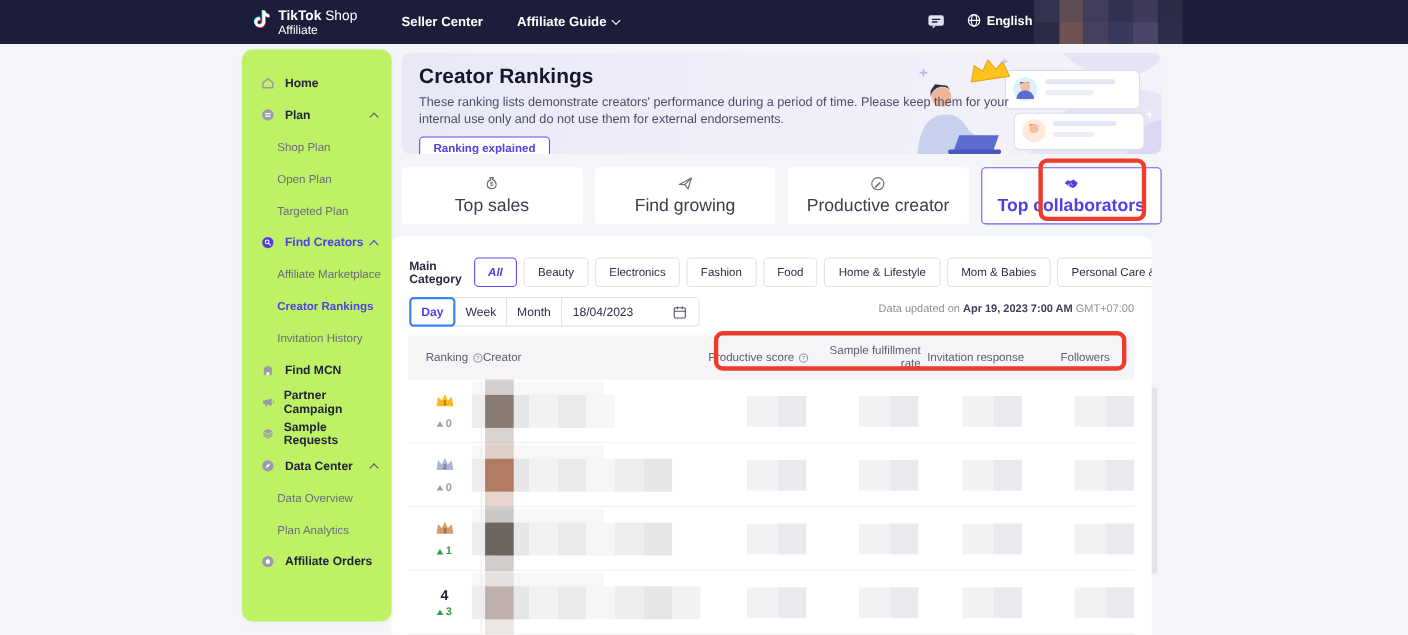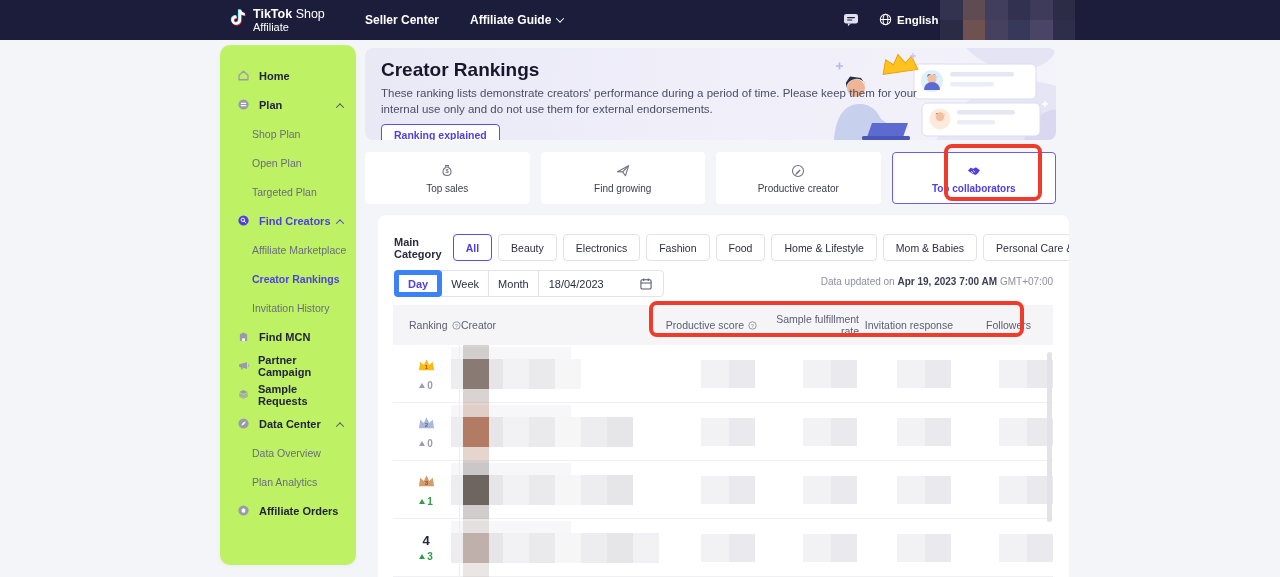--- a/index.html
+++ b/index.html
@@ -47,36 +47,36 @@
   .banner h1 { margin:11px 0 0 16px; font-size:19px; color:#17172b; font-weight:700; }
   .banner p { margin:4px 0 0 16px; font-size:11.5px; line-height:16px; color:#4c4c66; width:560px; position:relative; z-index:2; }
   .banner .btn-outline { margin:7px 0 0 16px; background:#fff; border:1px solid #5a4cf0; color:#4e3fe4;
     font-size:10.5px; font-weight:700; padding:4px 12px; border-radius:4px; cursor:pointer; font-family:inherit; position:relative; z-index:2; }
   .illus { position:absolute; right:0; top:0; width:230px; height:92px; }
 
   
   .cards-row { position:absolute; left:365px; top:112px; width:691px; height:52px; display:flex; gap:11px; }
   .rank-card { flex:1; background:#fff; border-radius:4px; display:flex; flex-direction:column; align-items:center; justify-content:center; gap:4px; cursor:pointer; border:1px solid transparent; }
   .rank-card .cicon { color:#70707f; display:flex; }
-  .rank-card .clabel { font-size:10px; color:#3c3c4e; }
+  .rank-card .clabel { font-size:16px; color:#3c3c4e; }
   .rank-card.active { border-color:#6a5df0; }
   .rank-card.active .cicon { color:#4e3fe4; }
   .rank-card.active .clabel { color:#4e3fe4; font-weight:700; }
 
   
-  .panel { position:absolute; left:378px; top:175px; width:691px; height:362px; background:#fff; border-radius:8px 8px 0 0; overflow:hidden; }
+  .panel { position:absolute; left:356px; top:175px; width:691px; height:362px; background:#fff; border-radius:8px 8px 0 0; overflow:hidden; }
   .filters { position:absolute; left:16px; top:19px; display:flex; align-items:center; gap:6px; }
   .filters .flabel { font-size:11px; font-weight:700; color:#2a2a40; margin-right:5px; }
   .chip { height:27px; padding:0 12px; border:1px solid #e2e2e9; border-radius:4px; font-size:10.5px; color:#2e2e44; display:flex; align-items:center; background:#fff; cursor:pointer; white-space:nowrap; }
-  .chip.active { border-color:#5a4cf0; color:#4e3fe4; font-weight:700; }
+  .chip.active { border-color:#5a4cf0; color:#4e3fe4; font-weight:700;font-style:italic; }
 
   .period { position:absolute; left:16px; top:55px; height:27px; display:flex; }
   .seg { border:1px solid #e2e2e9; margin-left:-1px; padding:0 9px; font-size:11px; color:#2e2e44; display:flex; align-items:center; background:#fff; cursor:pointer; }
   .seg:first-child { border-radius:4px 0 0 4px; margin-left:0; }
-  .seg.active { border:5px solid #3b82f6; color:#4e3fe4; font-weight:700; border-radius:4px; z-index:1; }
+  .seg.active { border:2px solid #3b82f6; color:#4e3fe4; font-weight:700; border-radius:4px; z-index:1; }
   .date-box { border:1px solid #e2e2e9; margin-left:-1px; width:126px; padding:0 10px; display:flex; align-items:center; justify-content:space-between; font-size:11px; color:#2e2e44; border-radius:0 4px 4px 0; background:#fff; cursor:pointer; }
   .date-box .cal { color:#55556a; display:flex; }
 
   .updated { position:absolute; right:16px; top:61px; font-size:10px; color:#8f8f9f; }
   .updated b { color:#3c3c55; font-weight:700; }
 
   
   .tablewrap { position:absolute; left:15px; top:90px; width:660px; }
   .thead { display:flex; background:#f5f5f8; height:40px; align-items:center; font-size:10.5px; color:#5c5c72; }
   .th { display:flex; align-items:center; gap:4px; line-height:12px; }

